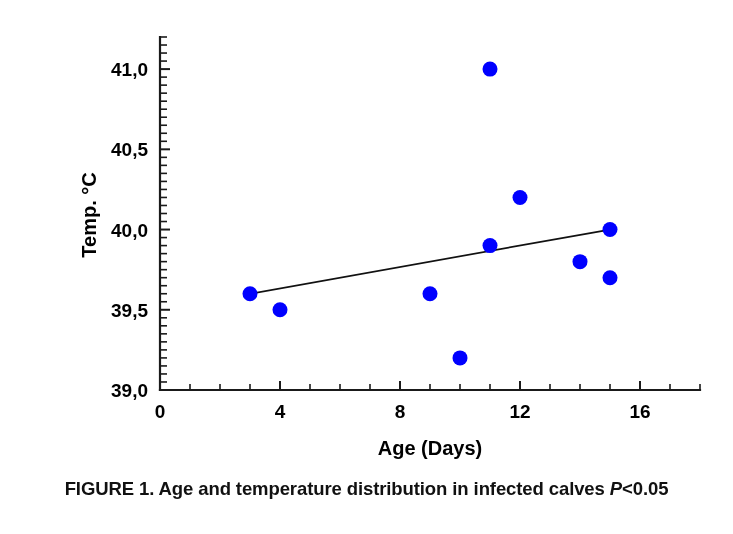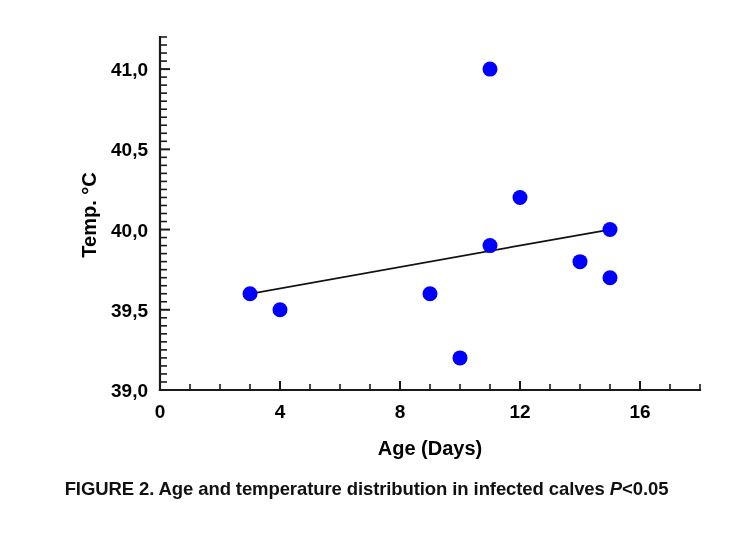--- a/index.html
+++ b/index.html
@@ -192,16 +192,16 @@
           <circle cx="580" cy="261.63636363636425" r="7.5" class="data-point" fill="#0000FF"></circle>
           <circle cx="610" cy="229.54545454545476" r="7.5" class="data-point" fill="#0000FF"></circle>
           <circle cx="610" cy="277.6818181818179" r="7.5" class="data-point" fill="#0000FF"></circle>
         </g>
       <text id="y-axis-title" class="axis-title" transform="translate(96,215) rotate(-90)">Temp. °C</text>
       <text id="x-axis-title" class="axis-title" x="430" y="455">Age (Days)</text>
     </svg>
   </div>
 
   <div class="caption">
-    <span>FIGURE 2. Age and temperature distribution in infected calves </span><span class="p-italic">P</span><span>&lt;0.05</span>
+    <span>FIGURE 1. Age and temperature distribution in infected calves </span><span class="p-italic">P</span><span>&lt;0.05</span>
   </div>
 
 </div>
 
 </body></html>

